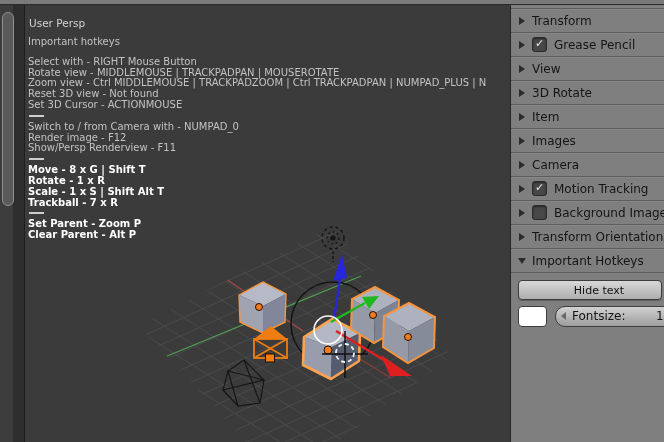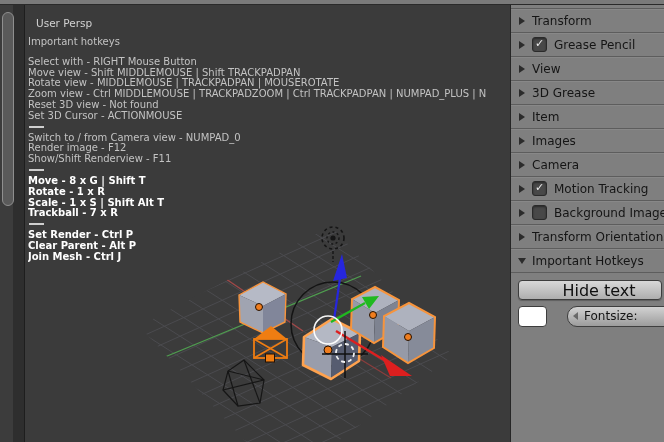--- a/index.html
+++ b/index.html
@@ -11,21 +11,21 @@
           border-bottom:1px solid #2a2a2a;z-index:6;}
   
   .leftstrip{position:absolute;left:0;top:4px;bottom:0;width:24px;background:#2e2e2e;
              border-right:1px solid #1e1e1e;z-index:5;}
   .scrolltrack{position:absolute;left:0;top:0;bottom:0;width:13px;background:#3c3c3c;}
   .scrollpill{position:absolute;left:2px;top:8px;width:10px;height:192px;border-radius:6px;
               background:#5a5a5a;border:1px solid #8f8f8f;}
   
   .viewport{position:absolute;left:25px;top:4px;width:485px;height:438px;overflow:hidden;background:#3b3b3b;}
   .viewport svg{position:absolute;left:0;top:0;}
-  .view-label{position:absolute;left:11px;top:13px;font-size:10.5px;color:#d2d2d2;white-space:nowrap;}
+  .view-label{position:absolute;left:4px;top:13px;font-size:10.5px;color:#d2d2d2;white-space:nowrap;}
   .overlay{position:absolute;left:3px;top:33px;right:0;color:#c3c3c3;font-size:10px;
            line-height:10.8px;white-space:nowrap;overflow:hidden;}
   .hline{height:10.8px;}
   .hline.bold{color:#ffffff;font-weight:bold;}
   .hsep{width:15px;height:2px;background:#cecece;margin:4px 0 5px 1px;}
   .hblank{height:9px;}
   
   .sidebar{position:absolute;left:510px;top:4px;bottom:0;width:154px;background:#7f7f7f;
            border-left:1px solid #262626;overflow:hidden;z-index:5;}
   .panels{padding-top:4px;}
@@ -34,24 +34,24 @@
   .prow:last-child{border-bottom:1px solid #5d5d5d;}
   .tri-r{width:0;height:0;border-left:6px solid #2b2b2b;border-top:4px solid transparent;
          border-bottom:4px solid transparent;margin:0 7px 0 8px;flex:none;}
   .tri-d{width:0;height:0;border-top:6px solid #2b2b2b;border-left:4px solid transparent;
          border-right:4px solid transparent;margin:0 6px 0 7px;flex:none;}
   .cbox{width:13px;height:13px;border-radius:3px;background:#484848;border:1px solid #2a2a2a;
         box-shadow:inset 0 1px 2px rgba(0,0,0,.45);color:#ececec;font-size:11px;line-height:12px;
         text-align:center;margin-right:7px;flex:none;}
   .plabel{font-size:12px;color:#151515;white-space:nowrap;}
   .hide-btn{margin:7px 3px 0 7px;height:18px;border-radius:4px;border:1px solid #3d3d3d;
-            background:linear-gradient(#d8d8d8,#aeaeae);color:#101010;font-size:16px;
+            background:linear-gradient(#d8d8d8,#aeaeae);color:#101010;font-size:11px;
             display:flex;align-items:center;justify-content:center;
             box-shadow:0 1px 1px rgba(0,0,0,.25);cursor:pointer;padding-left:18px;}
-  .font-row{display:flex;margin:6px 0 0 7px;height:20px;gap:20px;}
+  .font-row{display:flex;margin:6px 0 0 7px;height:20px;gap:8px;}
   .swatch{width:27px;height:19px;border-radius:4px;border:1px solid #3d3d3d;background:#fff;flex:none;}
   .slider{position:relative;width:134px;height:19px;border-radius:10px;border:1px solid #3f3f3f;
           background:linear-gradient(#d2d2d2,#9c9c9c);flex:none;overflow:hidden;}
   .sl-arrow{position:absolute;left:5px;top:5px;width:0;height:0;border-right:5px solid rgba(40,40,40,.55);
             border-top:4px solid transparent;border-bottom:4px solid transparent;}
   .sl-label{position:absolute;left:16px;top:2px;font-size:12px;color:#151515;}
   .sl-value{position:absolute;left:100px;top:2px;font-size:12px;color:#151515;}
 </style>
 </head>
 <body>
@@ -198,59 +198,57 @@
         <line x1="297" y1="350" x2="343" y2="350" stroke="#111" stroke-width="1.5"></line>
         <circle cx="320" cy="349" r="9" fill="none" stroke="#f0f0f0" stroke-width="1.8" stroke-dasharray="4,3"></circle>
       </g>
     </svg>
 
     <div class="view-label">User Persp</div>
     <div class="overlay" id="overlay">
         <div class="hline">Important hotkeys</div>
         <div class="hblank"></div>
         <div class="hline">Select with - RIGHT Mouse Button</div>
-        <div class="hline">Move view - Shift MIDDLEMOUSE  |  Shift TRACKPADPAN</div>
         <div class="hline">Rotate view - MIDDLEMOUSE  |  TRACKPADPAN  |  MOUSEROTATE</div>
         <div class="hline">Zoom view - Ctrl MIDDLEMOUSE  |  TRACKPADZOOM  |  Ctrl TRACKPADPAN  |  NUMPAD_PLUS  |  N</div>
         <div class="hline">Reset 3D view - Not found</div>
         <div class="hline">Set 3D Cursor - ACTIONMOUSE</div>
         <div class="hsep"></div>
-        <div class="hline">Switch to / from Camera view - NUMPAD_0</div>
+        <div class="hline">Switch to / from Camera with - NUMPAD_0</div>
         <div class="hline">Render image - F12</div>
-        <div class="hline">Show/Shift Renderview - F11</div>
+        <div class="hline">Show/Persp Renderview - F11</div>
         <div class="hsep"></div>
         <div class="hline bold">Move - 8 x G  |  Shift T</div>
         <div class="hline bold">Rotate - 1 x R</div>
         <div class="hline bold">Scale - 1 x S  |  Shift Alt T</div>
         <div class="hline bold">Trackball - 7 x R</div>
         <div class="hsep"></div>
-        <div class="hline bold">Set Render - Ctrl P</div>
+        <div class="hline bold">Set Parent - Zoom P</div>
         <div class="hline bold">Clear Parent - Alt P</div>
-        <div class="hline bold">Join Mesh - Ctrl J</div>
       </div>
   </div>
 
   <div class="sidebar">
     <div class="panels" id="panels">
         <div class="prow">
           <span class="tri-r"></span>
           <span class="plabel">Transform</span>
         </div>
         <div class="prow">
           <span class="tri-r"></span>
           <span class="cbox">✓</span>
           <span class="plabel">Grease Pencil</span>
         </div>
         <div class="prow">
           <span class="tri-r"></span>
           <span class="plabel">View</span>
         </div>
         <div class="prow">
           <span class="tri-r"></span>
-          <span class="plabel">3D Grease</span>
+          <span class="plabel">3D Rotate</span>
         </div>
         <div class="prow">
           <span class="tri-r"></span>
           <span class="plabel">Item</span>
         </div>
         <div class="prow">
           <span class="tri-r"></span>
           <span class="plabel">Images</span>
         </div>
         <div class="prow">

